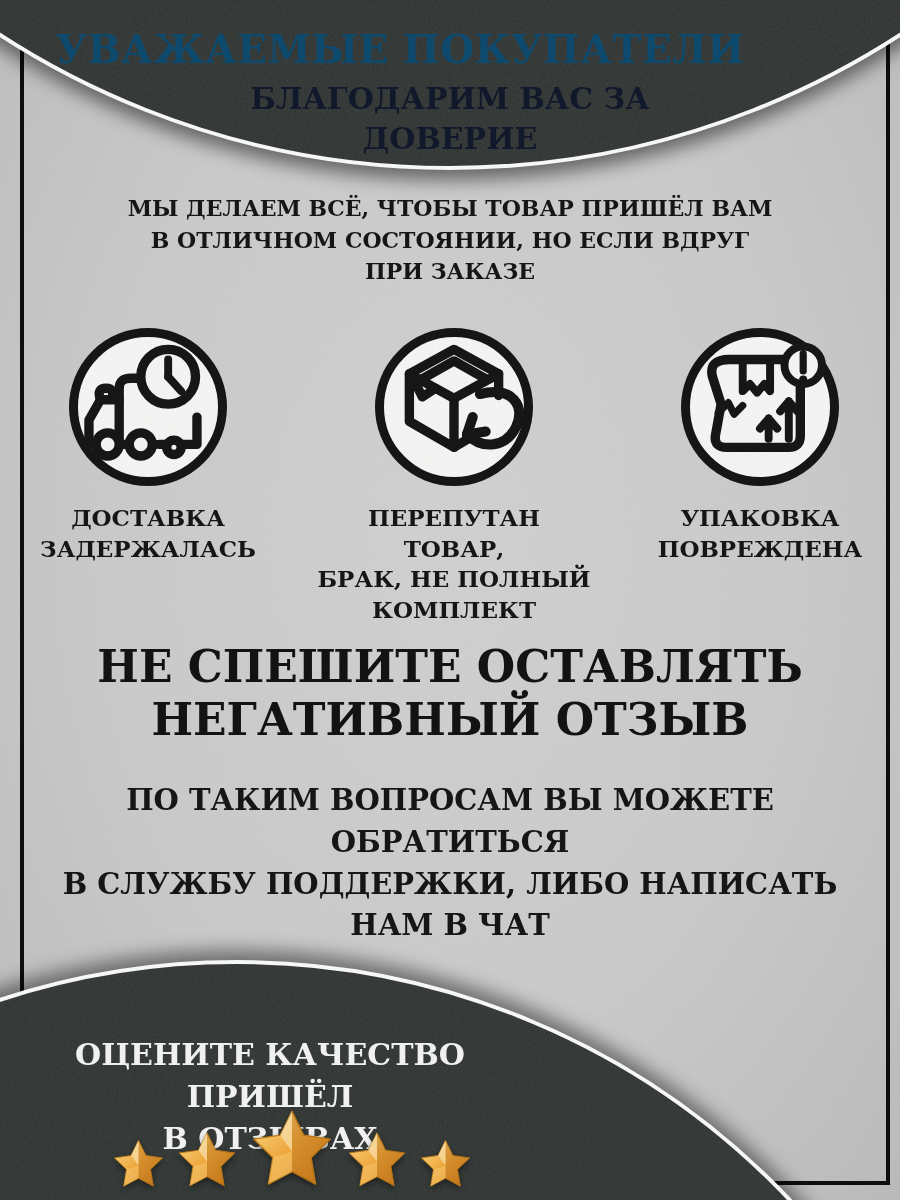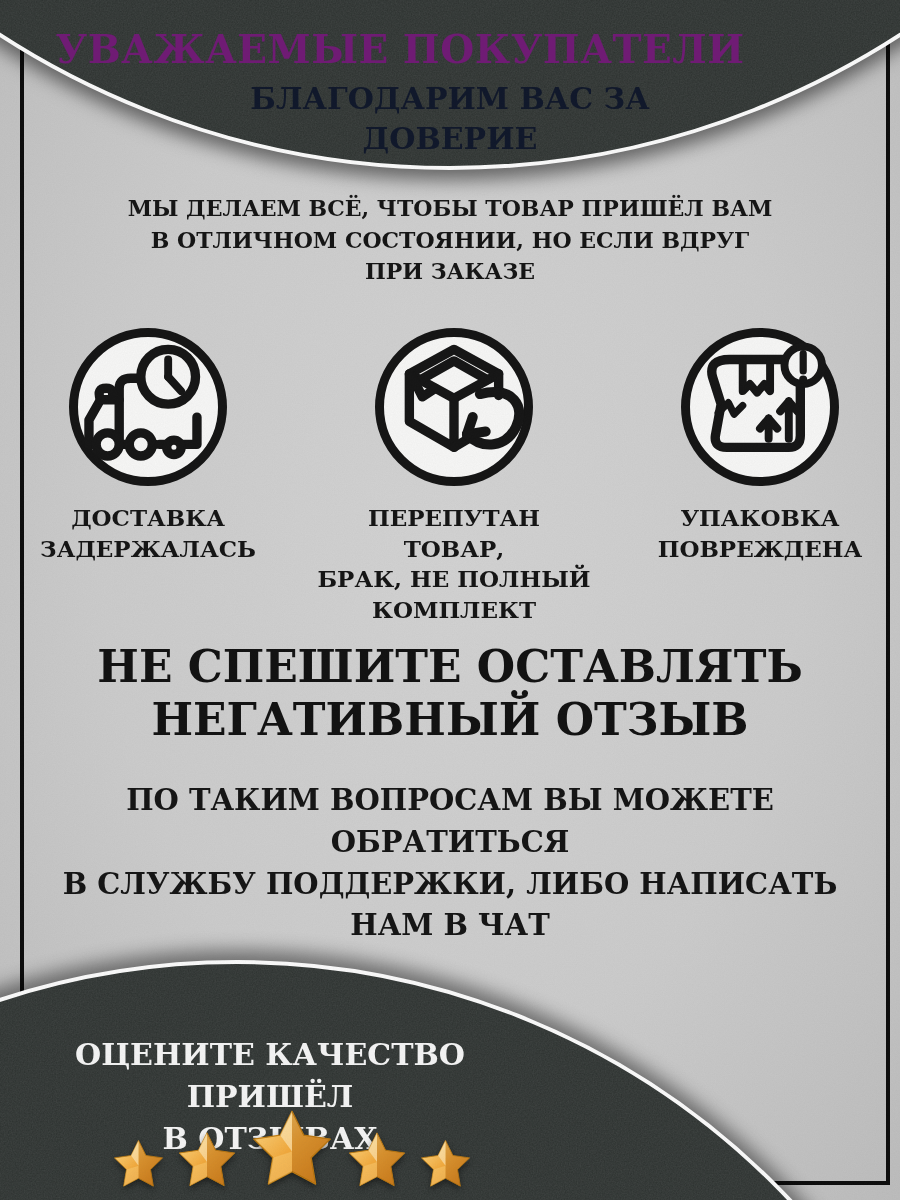--- a/index.html
+++ b/index.html
@@ -24,21 +24,21 @@
     box-shadow:0 10px 18px rgba(0,0,0,.5);
   }
   .arc-bottom{
     left:-526px;top:960px;width:1526px;height:1526px;
     box-shadow:0 -10px 18px rgba(0,0,0,.45);
   }
   .tex{position:absolute;inset:0;border-radius:50%;overflow:hidden;opacity:.5;}
   .tex svg{width:100%;height:100%;display:block;}
   
   .txt{white-space:pre-line;text-align:center;font-weight:bold;color:#141414;z-index:3;}
-  .hdr-title{left:0;width:800px;top:26px;font-size:39px;color:#701a75;letter-spacing:.5px;}
+  .hdr-title{left:0;width:800px;top:26px;font-size:39px;color:#0c4a6e;letter-spacing:.5px;}
   .hdr-sub{left:0;width:900px;top:79px;font-size:30px;color:#0f172a;line-height:1.33;}
   .intro{left:20px;width:860px;top:193px;font-size:22px;line-height:1.44;}
   .big-heading{left:20px;width:860px;top:641px;font-size:44px;line-height:1.2;color:#111;}
   .support{left:20px;width:860px;top:780px;font-size:29px;line-height:1.44;}
   .footer-text{left:5px;width:530px;top:1034px;font-size:30px;color:#f5f5f5;line-height:1.4;}
   
   .issues{left:0;top:328px;width:900px;display:flex;justify-content:flex-end;gap:26px;z-index:3;}
   .issue-col{width:280px;display:flex;flex-direction:column;align-items:center;}
   .icon-ring{
     width:158px;height:158px;border:9px solid #141414;border-radius:50%;

